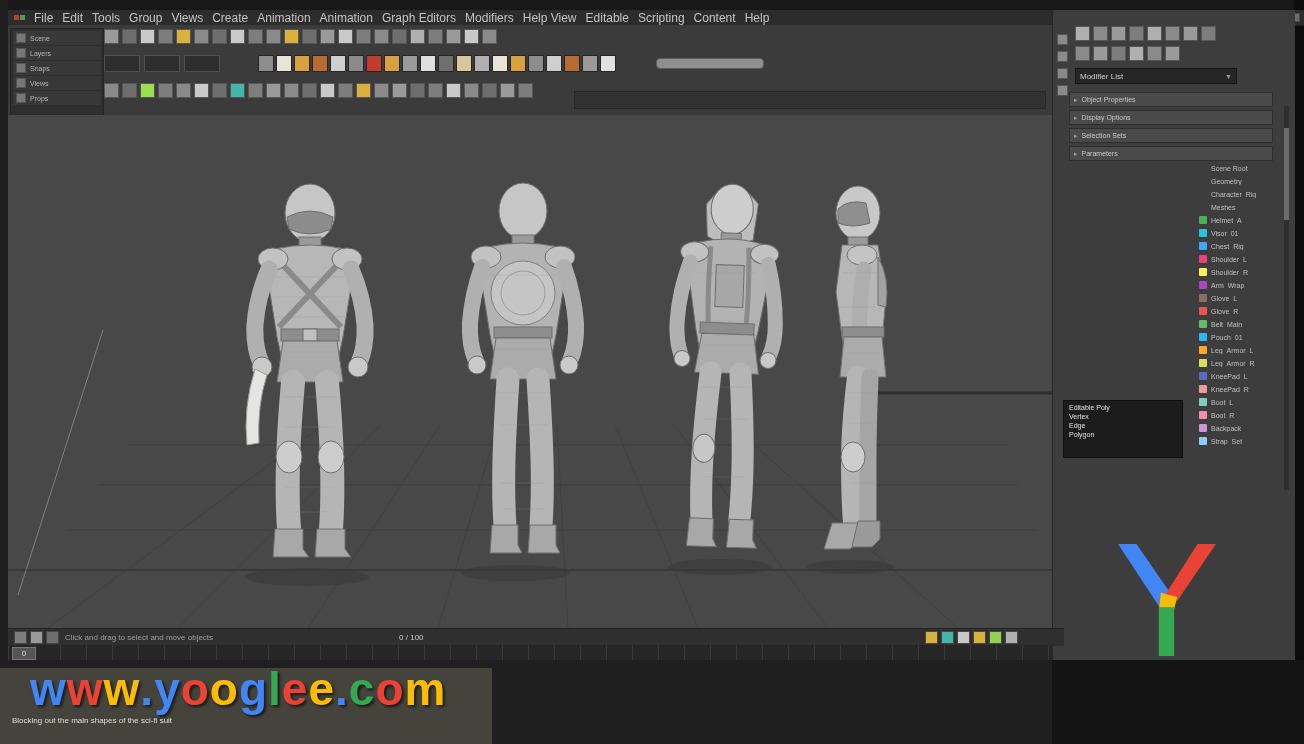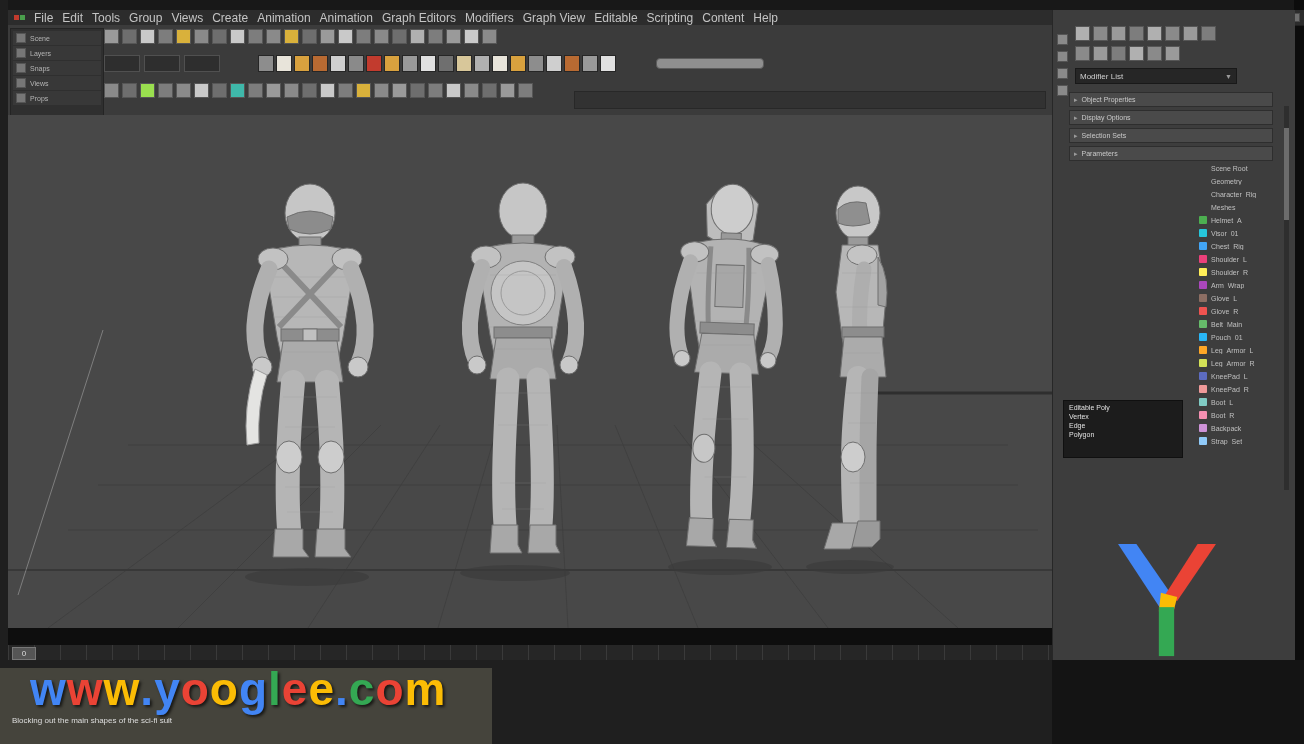--- a/index.html
+++ b/index.html
@@ -116,21 +116,21 @@
         <span class="menu-item">File</span>
         <span class="menu-item">Edit</span>
         <span class="menu-item">Tools</span>
         <span class="menu-item">Group</span>
         <span class="menu-item">Views</span>
         <span class="menu-item">Create</span>
         <span class="menu-item">Animation</span>
         <span class="menu-item">Animation</span>
         <span class="menu-item">Graph Editors</span>
         <span class="menu-item">Modifiers</span>
-        <span class="menu-item">Graph View</span>
+        <span class="menu-item">Help View</span>
         <span class="menu-item">Editable</span>
         <span class="menu-item">Scripting</span>
         <span class="menu-item">Content</span>
         <span class="menu-item">Help</span>
       </span>
     <span class="menu-right">
       <span class="btn">Render Setup</span>
       <i class="dot"></i>
       <i class="dot"></i>
     </span>
@@ -510,20 +510,37 @@
         <span class="stack-line">Editable Poly</span>
         <span class="stack-line">Vertex</span>
         <span class="stack-line">Edge</span>
         <span class="stack-line">Polygon</span>
       </div>
     <div class="abs rp-scroll">
       <div class="rp-thumb"></div>
     </div>
   </div>
 
+  <div class="abs statusbar">
+    <span style="display:flex;gap:3px;">
+        <i style="width: 11px; height: 11px; display: block; border: 1px solid rgb(69, 69, 69); background: rgb(125, 125, 125);"></i>
+        <i style="width: 11px; height: 11px; display: block; border: 1px solid rgb(69, 69, 69); background: rgb(154, 154, 154);"></i>
+        <i style="width: 11px; height: 11px; display: block; border: 1px solid rgb(69, 69, 69); background: rgb(110, 110, 110);"></i>
+      </span>
+    <span class="prompt">Click and drag to select and move objects</span>
+    <span class="counter">0 / 100</span>
+    <span class="right-cluster">
+        <i style="background: rgb(216, 179, 58);"></i>
+        <i style="background: rgb(63, 184, 170);"></i>
+        <i style="background: rgb(200, 200, 200);"></i>
+        <i style="background: rgb(216, 179, 58);"></i>
+        <i style="background: rgb(143, 212, 79);"></i>
+        <i style="background: rgb(176, 176, 176);"></i>
+      </span>
+  </div>
 
   <div class="abs timeline">
     <div class="tl-handle">0</div>
   </div>
 
   <div class="abs bottom-region">
     <div class="caption-box"></div>
     <div class="watermark"><span class="wm-letter" style="color: rgb(66, 133, 244);">w</span><span class="wm-letter" style="color: rgb(234, 67, 53);">w</span><span class="wm-letter" style="color: rgb(251, 188, 5);">w</span><span class="wm-letter" style="color: rgb(66, 133, 244);">.</span><span class="wm-letter" style="color: rgb(66, 133, 244);">y</span><span class="wm-letter" style="color: rgb(234, 67, 53);">o</span><span class="wm-letter" style="color: rgb(251, 188, 5);">o</span><span class="wm-letter" style="color: rgb(66, 133, 244);">g</span><span class="wm-letter" style="color: rgb(52, 168, 83);">l</span><span class="wm-letter" style="color: rgb(234, 67, 53);">e</span><span class="wm-letter" style="color: rgb(251, 188, 5);">e</span><span class="wm-letter" style="color: rgb(66, 133, 244);">.</span><span class="wm-letter" style="color: rgb(52, 168, 83);">c</span><span class="wm-letter" style="color: rgb(234, 67, 53);">o</span><span class="wm-letter" style="color: rgb(251, 188, 5);">m</span></div>
     <div class="caption-text">Blocking out the main shapes of the sci-fi suit</div>
   </div>

